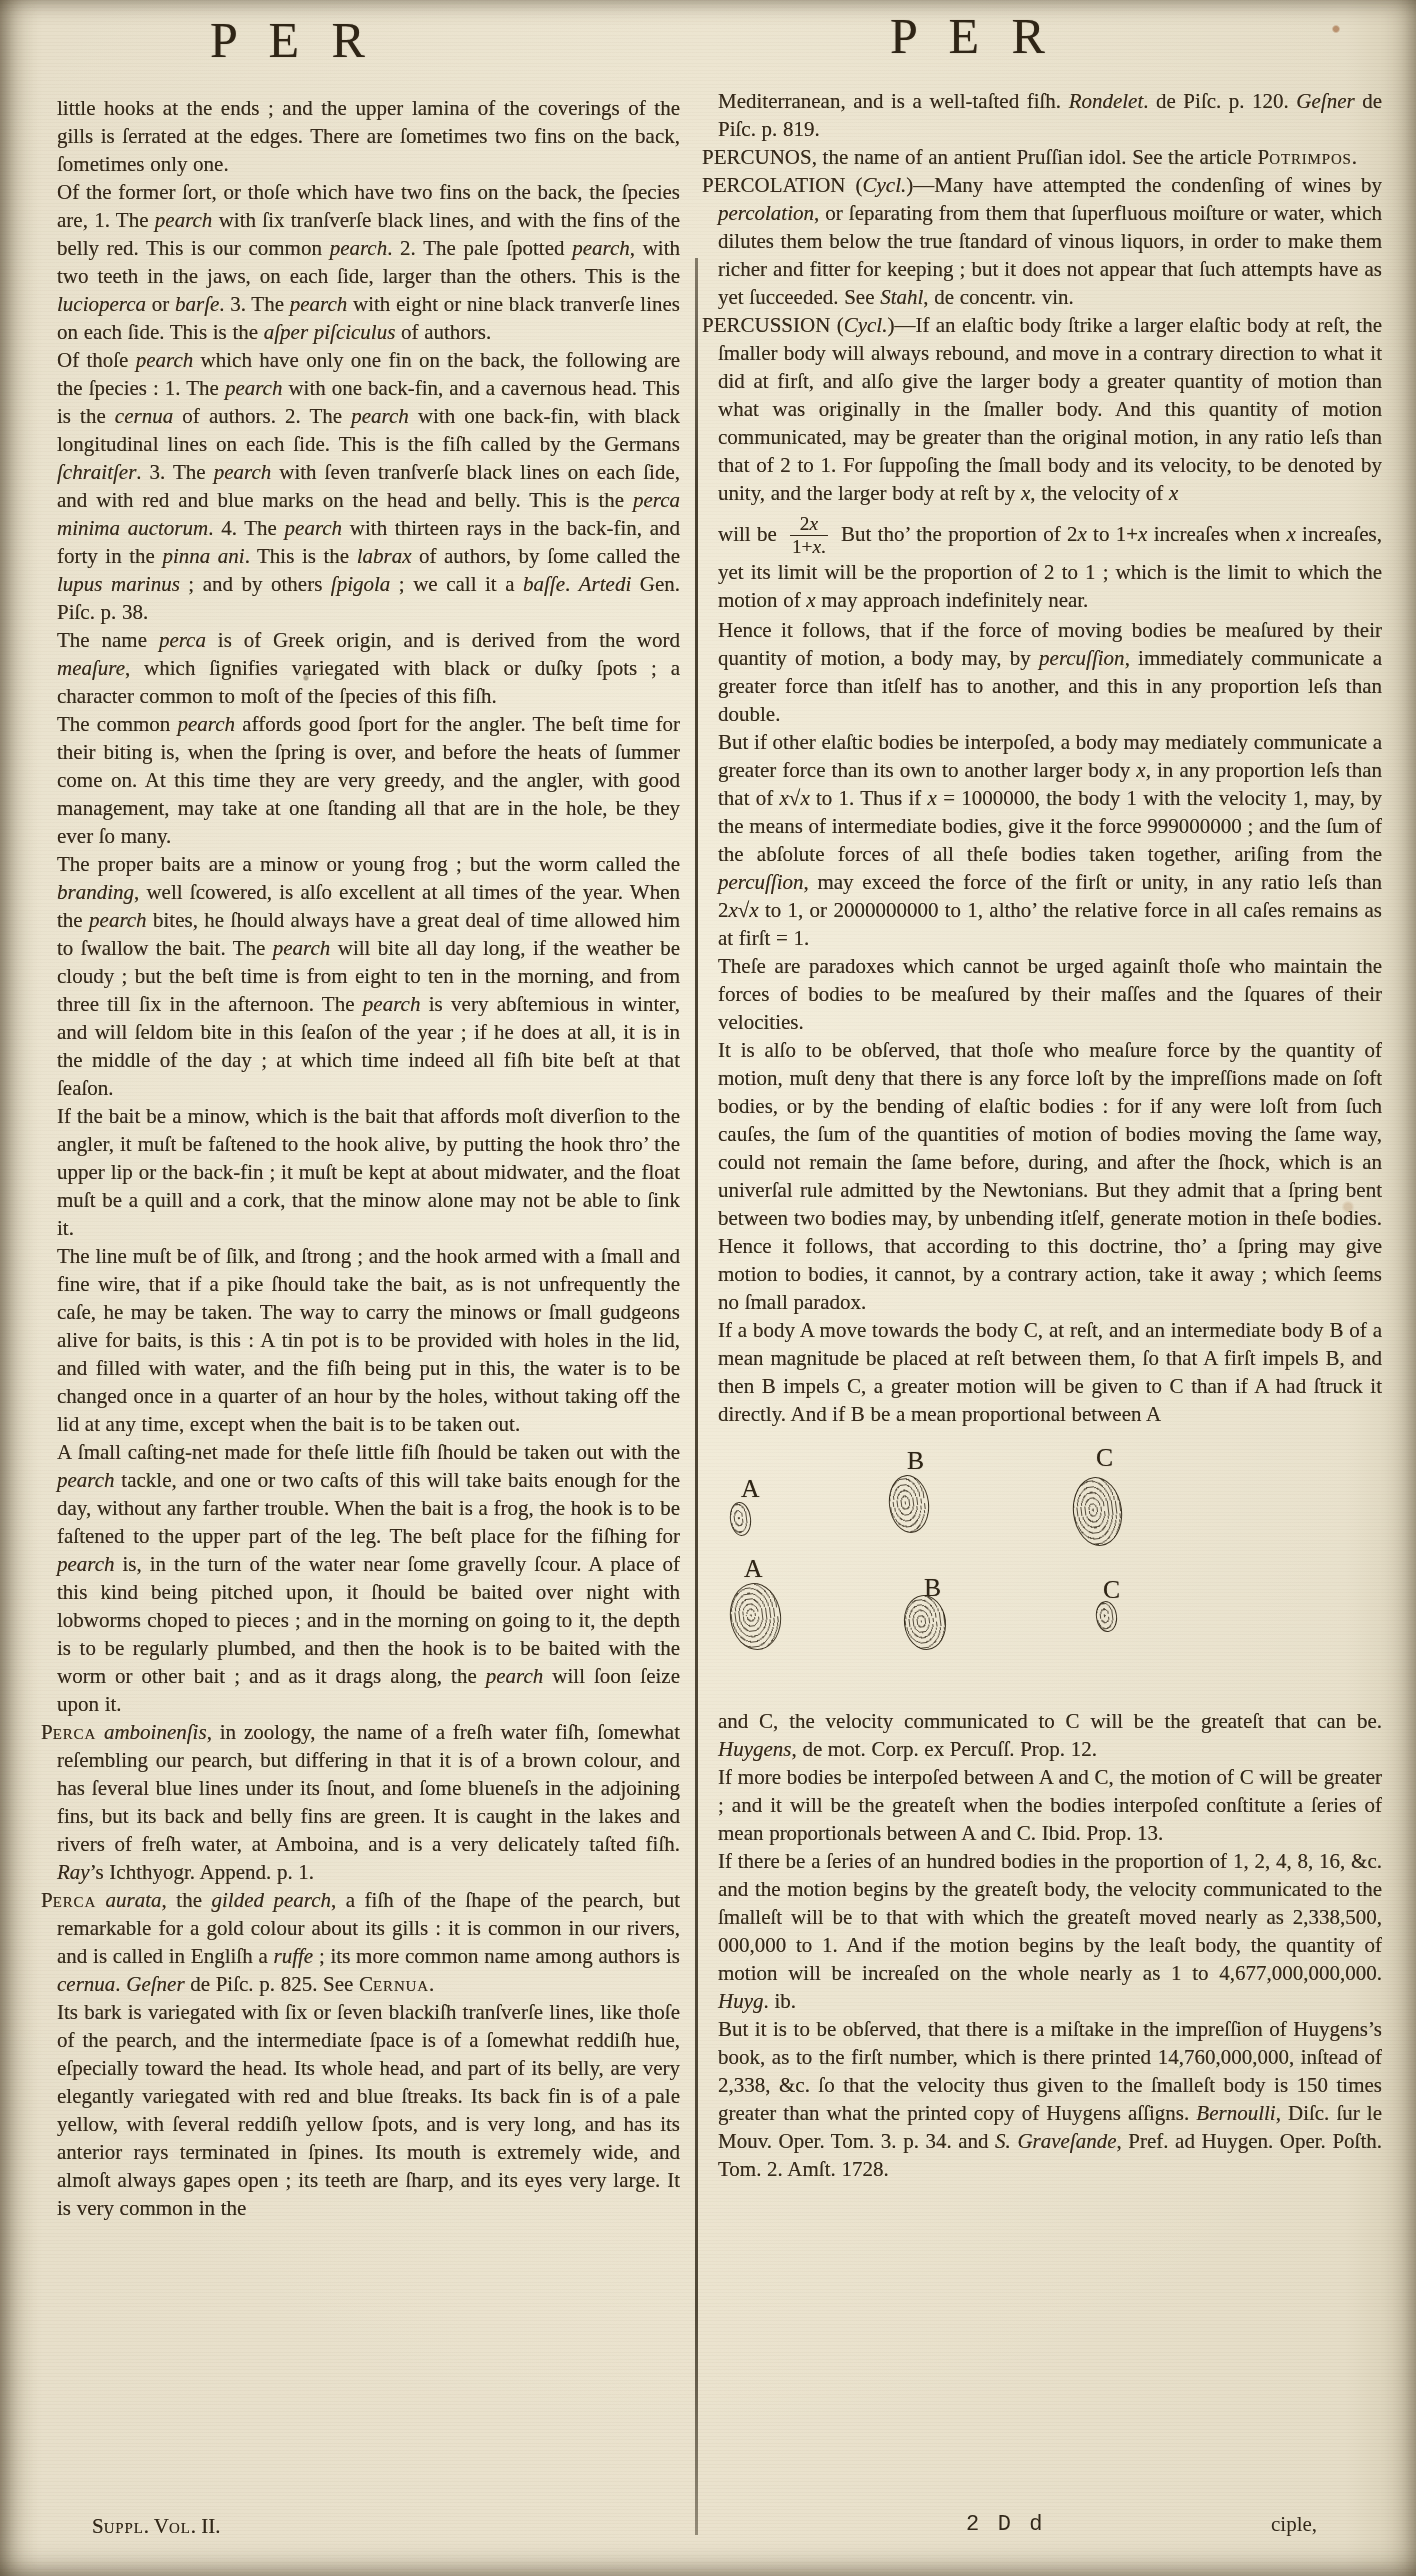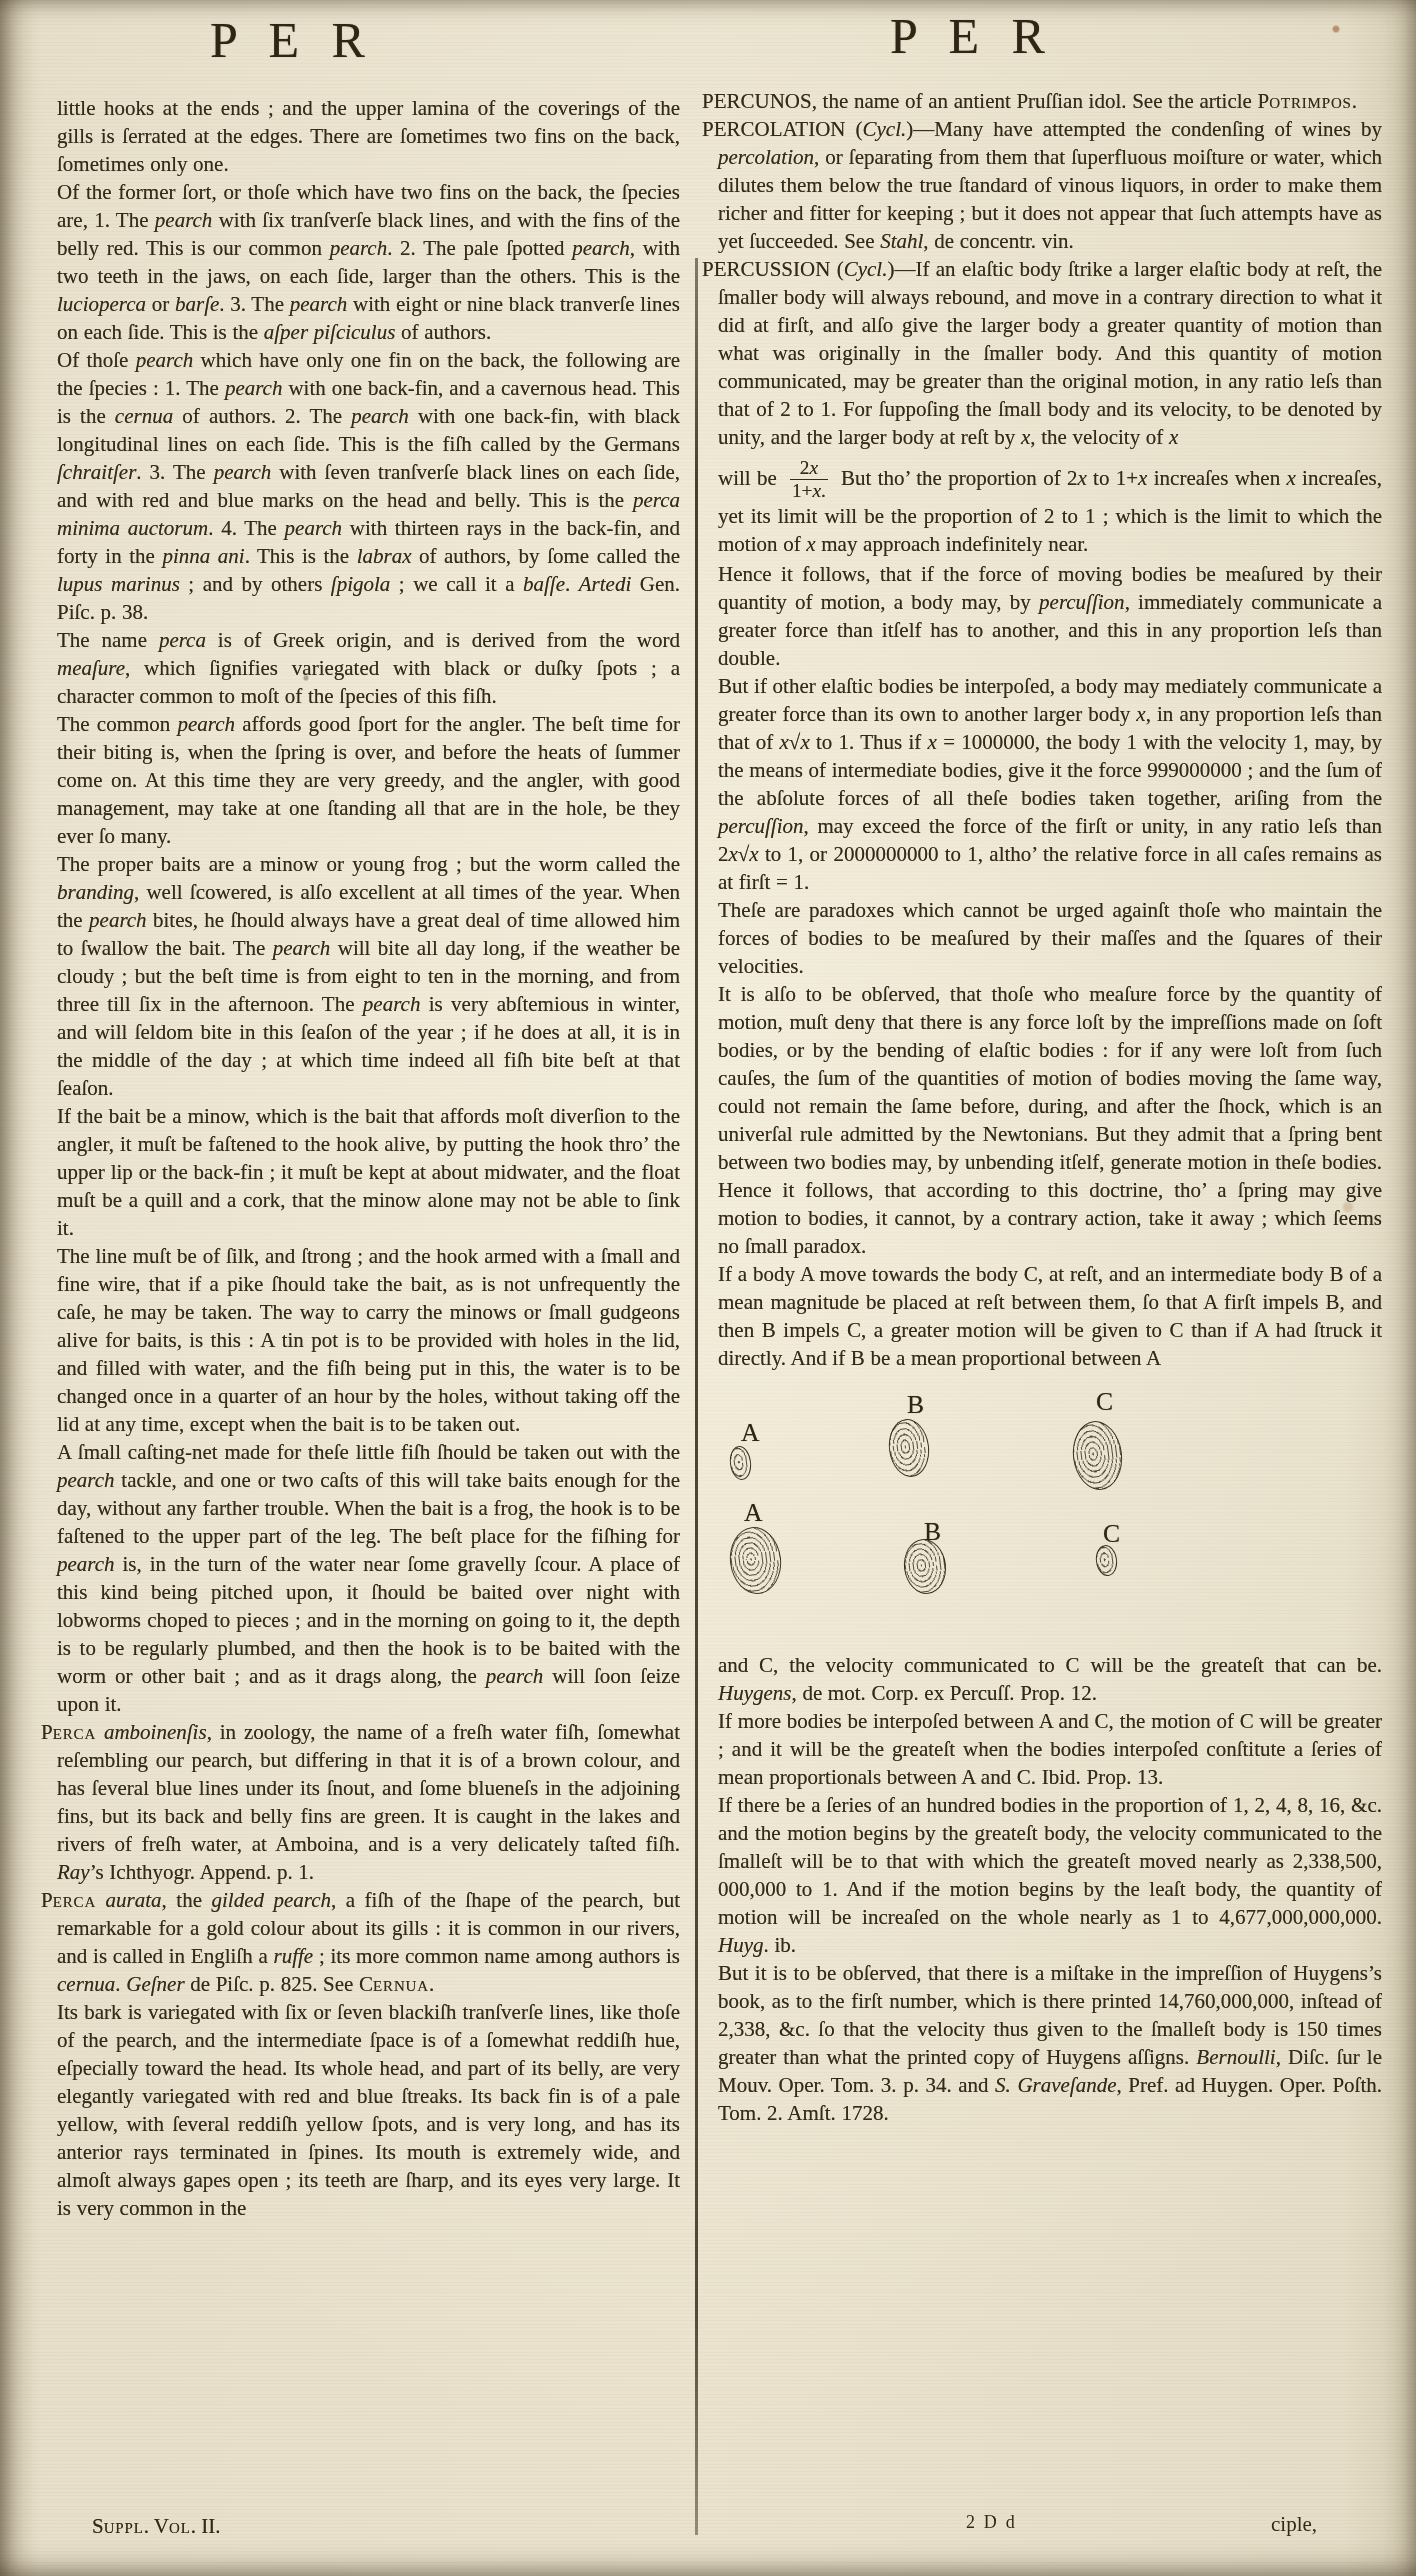--- a/index.html
+++ b/index.html
@@ -64,22 +64,22 @@
     border:1.9px solid rgba(44,35,20,.9);
     background:repeating-radial-gradient(ellipse 92% 96% at 41% 47%,
       rgba(44,35,20,.8) 0 0.8px, rgba(44,35,20,0) 0.8px 3.8px);
     transform:rotate(-7deg);
   }
   .footer-sig{
     position:absolute;left:92px;top:2514px;font-size:21px;
     color:#32281a;text-shadow:0 0 0.6px rgba(50,38,20,.55);
   }
   .sig-mark{
-    position:absolute;left:966px;top:2512px;font-size:18px;
-    letter-spacing:.12em;color:#32281a;
+    position:absolute;left:966px;top:2512px;font-size:22px;
+    letter-spacing:.12em;color:#32281a;font-family:Liberation Mono, monospace;
   }
   .catchword{
     position:absolute;left:1271px;top:2512px;font-size:21px;color:#32281a;
   }
 </style>
 </head>
 <body>
 
 <div class="page">
 
@@ -97,20 +97,21 @@
     <p>The proper baits are a minow or young frog ; but the worm called the <i>branding</i>, well ſcowered, is alſo excellent at all times of the year.  When the <i>pearch</i> bites, he ſhould always have a great deal of time allowed him to ſwallow the bait. The <i>pearch</i> will bite all day long, if the weather be cloudy ; but the beſt time is from eight to ten in the morning, and from three till ſix in the afternoon.  The <i>pearch</i> is very abſtemious in winter, and will ſeldom bite in this ſeaſon of the year ; if he does at all, it is in the middle of the day ; at which time indeed all fiſh bite beſt at that ſeaſon.</p>
     <p>If the bait be a minow, which is the bait that affords moſt diverſion to the angler, it muſt be faſtened to the hook alive, by putting the hook thro’ the upper lip or the back-fin ; it muſt be kept at about midwater, and the float muſt be a quill and a cork, that the minow alone may not be able to ſink it.</p>
     <p>The line muſt be of ſilk, and ſtrong ; and the hook armed with a ſmall and fine wire, that if a pike ſhould take the bait, as is not unfrequently the caſe, he may be taken.  The way to carry the minows or ſmall gudgeons alive for baits, is this : A tin pot is to be provided with holes in the lid, and filled with water, and the fiſh being put in this, the water is to be changed once in a quarter of an hour by the holes, without taking off the lid at any time, except when the bait is to be taken out.</p>
     <p>A ſmall caſting-net made for theſe little fiſh ſhould be taken out with the <i>pearch</i> tackle, and one or two caſts of this will take baits enough for the day, without any farther trouble. When the bait is a frog, the hook is to be faſtened to the upper part of the leg.  The beſt place for the fiſhing for <i>pearch</i> is, in the turn of the water near ſome gravelly ſcour. A place of this kind being pitched upon, it ſhould be baited over night with lobworms choped to pieces ; and in the morning on going to it, the depth is to be regularly plumbed, and then the hook is to be baited with the worm or other bait ; and as it drags along, the <i>pearch</i> will ſoon ſeize upon it.</p>
     <p class="entry">P<span class="sc">erca</span> <i>amboinenſis</i>, in zoology, the name of a freſh water fiſh, ſomewhat reſembling our pearch, but differing in that it is of a brown colour, and has ſeveral blue lines under its ſnout, and ſome blueneſs in the adjoining fins, but its back and belly fins are green.  It is caught in the lakes and rivers of freſh water, at Amboina, and is a very delicately taſted fiſh. <i>Ray</i>’s Ichthyogr. Append. p. 1.</p>
     <p class="entry">P<span class="sc">erca</span> <i>aurata</i>, the <i>gilded pearch</i>, a fiſh of the ſhape of the pearch, but remarkable for a gold colour about its gills : it is common in our rivers, and is called in Engliſh a <i>ruffe</i> ; its more common name among authors is <i>cernua</i>.  <i>Geſner</i> de Piſc. p. 825.   See C<span class="sc">ernua</span>.</p>
     <p>Its bark is variegated with ſix or ſeven blackiſh tranſverſe lines, like thoſe of the pearch, and the intermediate ſpace is of a ſomewhat reddiſh hue, eſpecially toward the head.  Its whole head, and part of its belly, are very elegantly variegated with red and blue ſtreaks.  Its back fin is of a pale yellow, with ſeveral reddiſh yellow ſpots, and is very long, and has its anterior rays terminated in ſpines.  Its mouth is extremely wide, and almoſt always gapes open ; its teeth are ſharp, and its eyes very large.  It is very common in the</p>
   </div>
 
   <div class="col col-right">
+    <p>Mediterranean, and is a well-taſted fiſh.  <i>Rondelet</i>. de Piſc. p. 120.   <i>Geſner</i> de Piſc. p. 819.</p>
     <p class="entry">PERCUNOS, the name of an antient Pruſſian idol.  See the article P<span class="sc">otrimpos</span>.</p>
     <p class="entry">PERCOLATION (<i>Cycl.</i>)—Many have attempted the condenſing of wines by <i>percolation</i>, or ſeparating from them that ſuperfluous moiſture or water, which dilutes them below the true ſtandard of vinous liquors, in order to make them richer and fitter for keeping ; but it does not appear that ſuch attempts have as yet ſucceeded.  See <i>Stahl</i>, de concentr. vin.</p>
     <p class="entry">PERCUSSION (<i>Cycl.</i>)—If an elaſtic body ſtrike a larger elaſtic body at reſt, the ſmaller body will always rebound, and move in a contrary direction to what it did at firſt, and alſo give the larger body a greater quantity of motion than what was originally in the ſmaller body.  And this quantity of motion communicated, may be greater than the original motion, in any ratio leſs than that of 2 to 1.  For ſuppoſing the ſmall body and its velocity, to be denoted by unity, and the larger body at reſt by <i>x</i>, the velocity of <i>x</i></p>
 
 
     <p class="formula-line">
       <span>will be</span>
       <span class="frac"><span class="num">2<i>x</i></span><span class="den">1+<i>x</i>.</span></span>
       <span>But tho’ the proportion of 2<i>x</i> to 1+<i>x</i> increaſes when <i>x</i> increaſes, yet its limit will be the proportion of 2 to 1 ; which is the limit to which the motion of <i>x</i> may approach indefinitely near.</span>
     </p>

